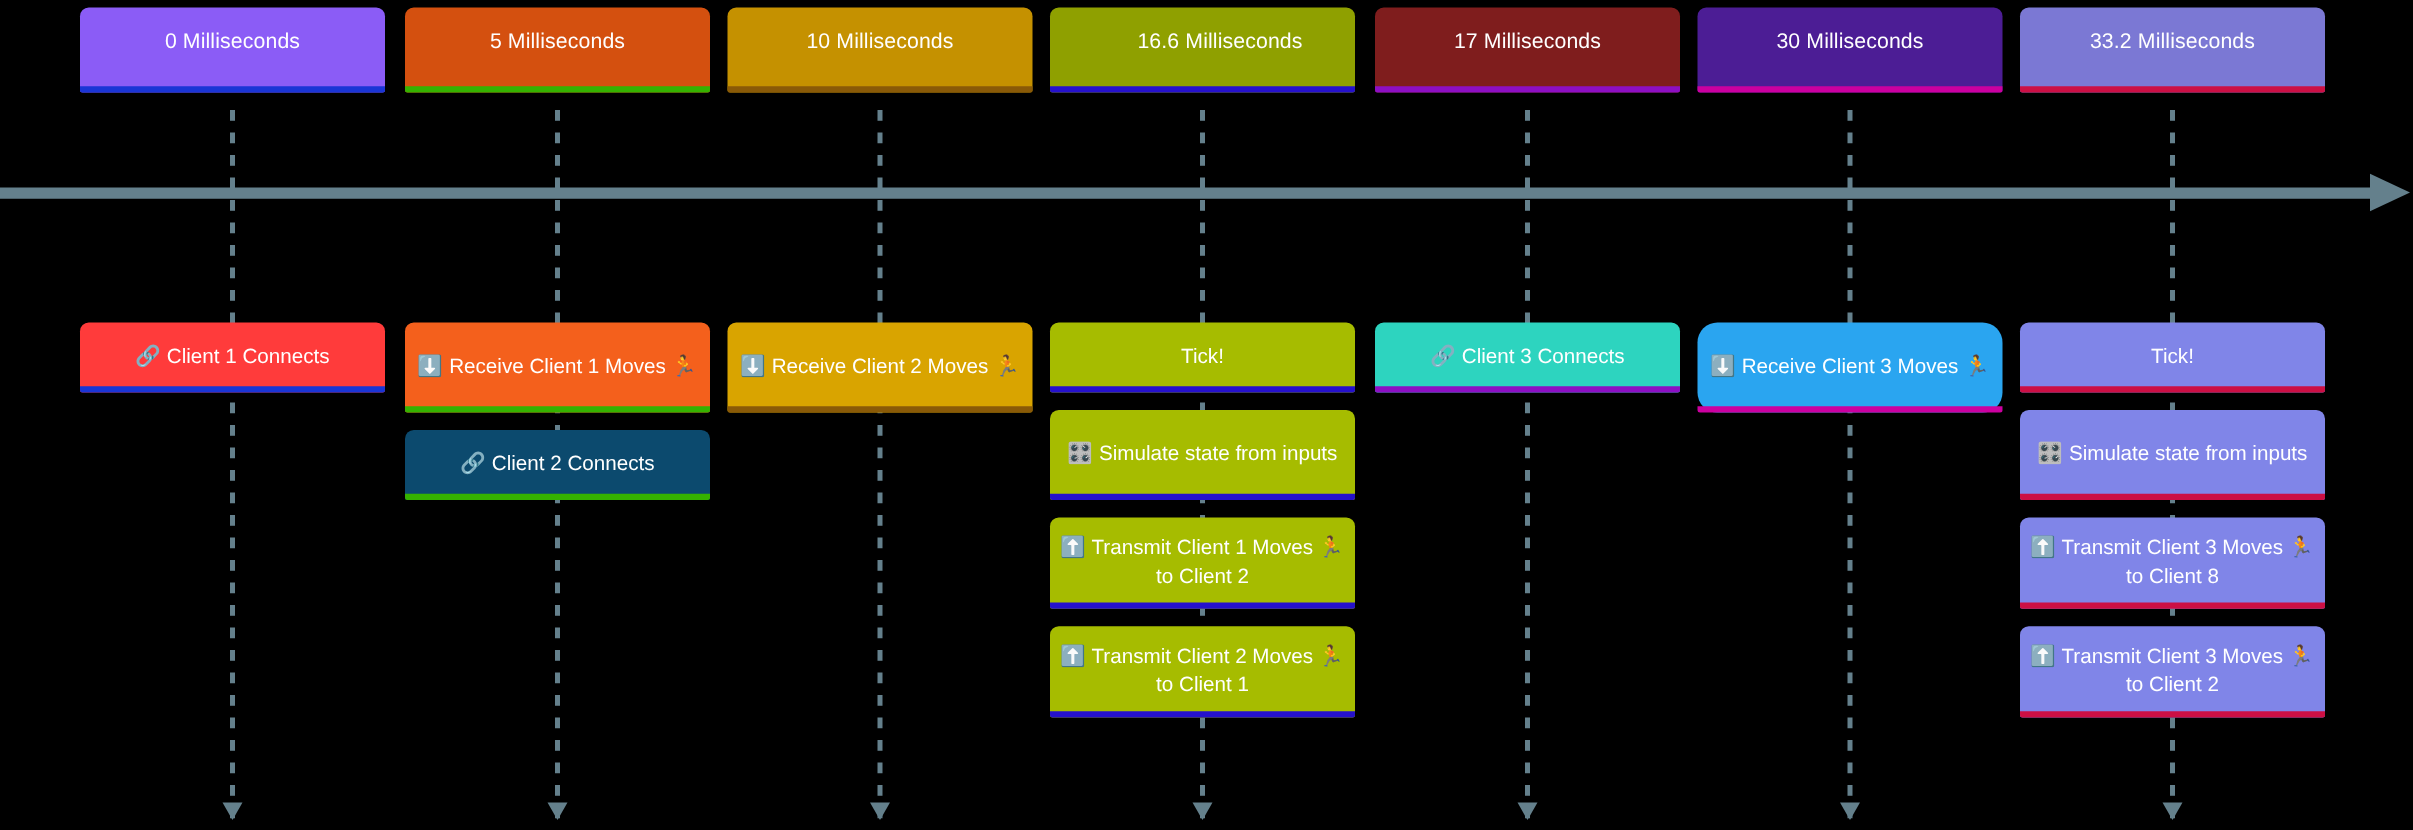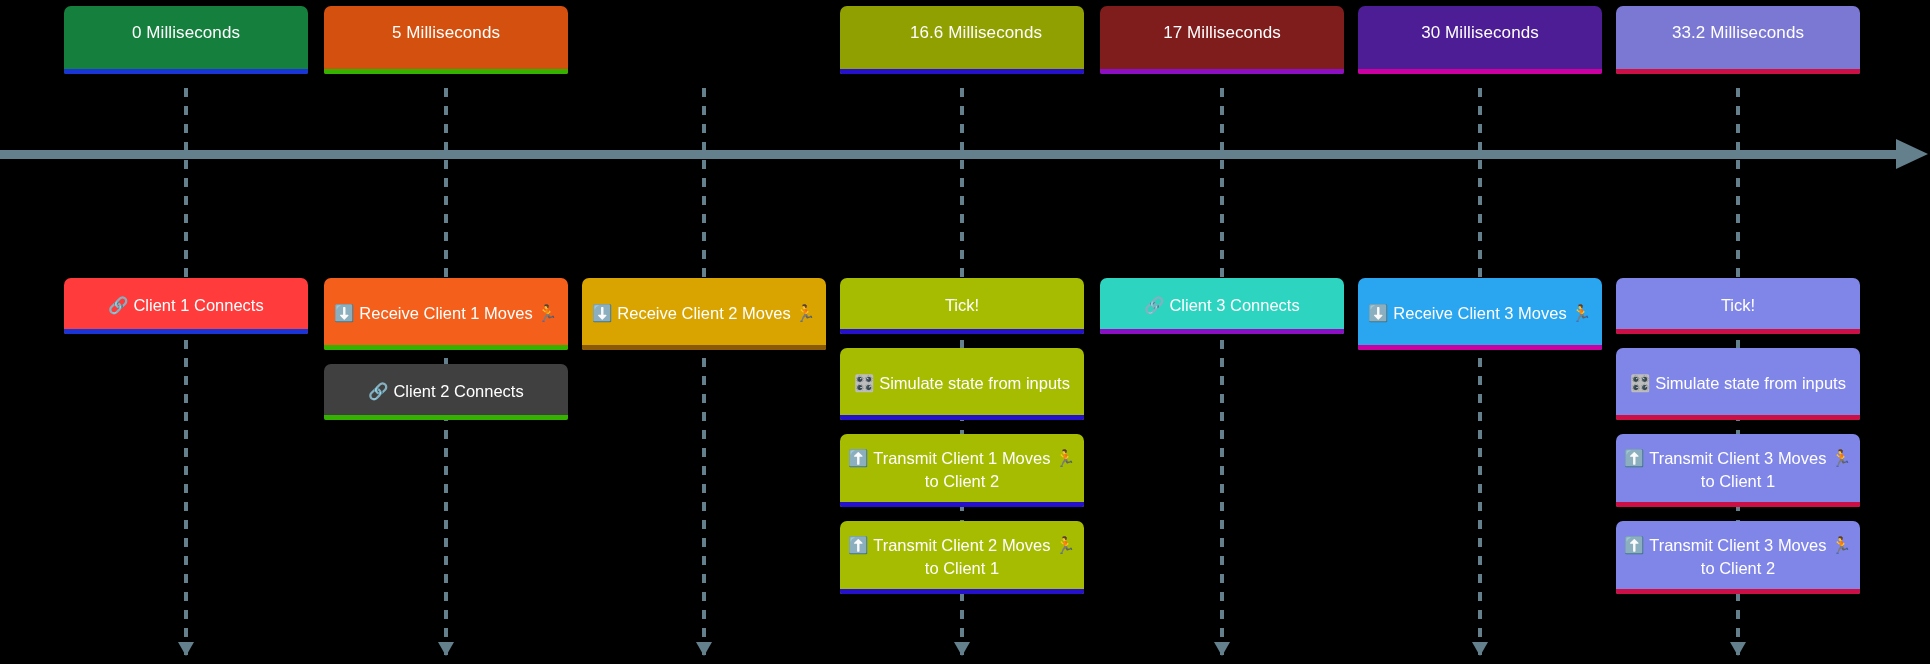--- a/index.html
+++ b/index.html
@@ -109,21 +109,20 @@
     z-index: 2;
   }
 
   
   .events {
     position: absolute;
     left: 2px;
     top: 258px;
     width: 244px;
     z-index: 3;
-    margin-top: 20px;
   }
 
   .event-box {
     position: relative;
     width: 244px;
     margin-bottom: 14px;
     border-radius: 7px 7px 2px 2px;
     color: #ffffff;
     font-size: 16.5px;
     line-height: 23px;
@@ -157,21 +156,21 @@
 
 <div id="diagram">
 
   <div class="axis"></div>
   <div class="axis-head"></div>
 
   <div id="columns-host">
       <div class="col" style="left: 62px;">
         <div class="tick-line"></div>
         <div class="tick-arrow"></div>
-        <div class="time-box" style="background: #15803d;">
+        <div class="time-box" style="background: #8b5cf6;">
           <span>0 Milliseconds</span>
           <div class="edge" style="background: rgb(26, 53, 214);"></div>
         </div>
         <div class="events">
           <div class="event-box" style="background: rgb(255, 59, 59);">
             <span class="event-label">🔗 Client 1 Connects</span>
             <div class="edge" style="background: rgb(26, 53, 214);"></div>
           </div>
         </div>
       </div>
@@ -180,29 +179,33 @@
         <div class="tick-arrow"></div>
         <div class="time-box" style="background: rgb(212, 80, 15);">
           <span>5 Milliseconds</span>
           <div class="edge" style="background: rgb(53, 178, 0);"></div>
         </div>
         <div class="events">
           <div class="event-box tall" style="background: rgb(244, 96, 28);">
             <span class="event-label">⬇️ Receive Client 1 Moves 🏃</span>
             <div class="edge" style="background: rgb(53, 178, 0);"></div>
           </div>
-          <div class="event-box" style="background: #404040;">
+          <div class="event-box" style="background: #0c4a6e;">
             <span class="event-label">🔗 Client 2 Connects</span>
             <div class="edge" style="background: rgb(53, 178, 0);"></div>
           </div>
         </div>
       </div>
       <div class="col" style="left: 580px;">
         <div class="tick-line"></div>
         <div class="tick-arrow"></div>
+        <div class="time-box" style="background: rgb(197, 145, 0);">
+          <span>10 Milliseconds</span>
+          <div class="edge" style="background: rgb(138, 90, 7);"></div>
+        </div>
         <div class="events">
           <div class="event-box tall" style="background: rgb(217, 164, 0);">
             <span class="event-label">⬇️ Receive Client 2 Moves 🏃</span>
             <div class="edge" style="background: rgb(138, 90, 7);"></div>
           </div>
         </div>
       </div>
       <div class="col" style="left: 838px;">
         <div class="tick-line"></div>
         <div class="tick-arrow"></div>
@@ -244,21 +247,21 @@
         </div>
       </div>
       <div class="col" style="left: 1356px;">
         <div class="tick-line"></div>
         <div class="tick-arrow"></div>
         <div class="time-box" style="background: #4c1d95;">
           <span>30 Milliseconds</span>
           <div class="edge" style="background: rgb(204, 0, 160);"></div>
         </div>
         <div class="events">
-          <div class="event-box tall" style="background: rgb(42, 165, 240);">
+          <div class="event-box tall" style="background: rgb(42, 165, 240); border-radius: 16px;">
             <span class="event-label">⬇️ Receive Client 3 Moves 🏃</span>
             <div class="edge" style="background: rgb(204, 0, 160);"></div>
           </div>
         </div>
       </div>
       <div class="col" style="left: 1614px;">
         <div class="tick-line"></div>
         <div class="tick-arrow"></div>
         <div class="time-box" style="background: rgb(123, 120, 212);">
           <span>33.2 Milliseconds</span>
@@ -267,21 +270,21 @@
         <div class="events">
           <div class="event-box" style="background: rgb(128, 133, 232);">
             <span class="event-label">Tick!</span>
             <div class="edge" style="background: rgb(204, 15, 68);"></div>
           </div>
           <div class="event-box tall" style="background: rgb(128, 133, 232);">
             <span class="event-label">🎛️ Simulate state from inputs</span>
             <div class="edge" style="background: rgb(204, 15, 68);"></div>
           </div>
           <div class="event-box tall" style="background: rgb(128, 133, 232);">
-            <span class="event-label">⬆️ Transmit Client 3 Moves 🏃 to Client 1</span>
+            <span class="event-label">⬆️ Transmit Client 3 Moves 🏃 to Client 8</span>
             <div class="edge" style="background: rgb(204, 15, 68);"></div>
           </div>
           <div class="event-box tall" style="background: rgb(128, 133, 232);">
             <span class="event-label">⬆️ Transmit Client 3 Moves 🏃 to Client 2</span>
             <div class="edge" style="background: rgb(204, 15, 68);"></div>
           </div>
         </div>
       </div>
     </div>
 

